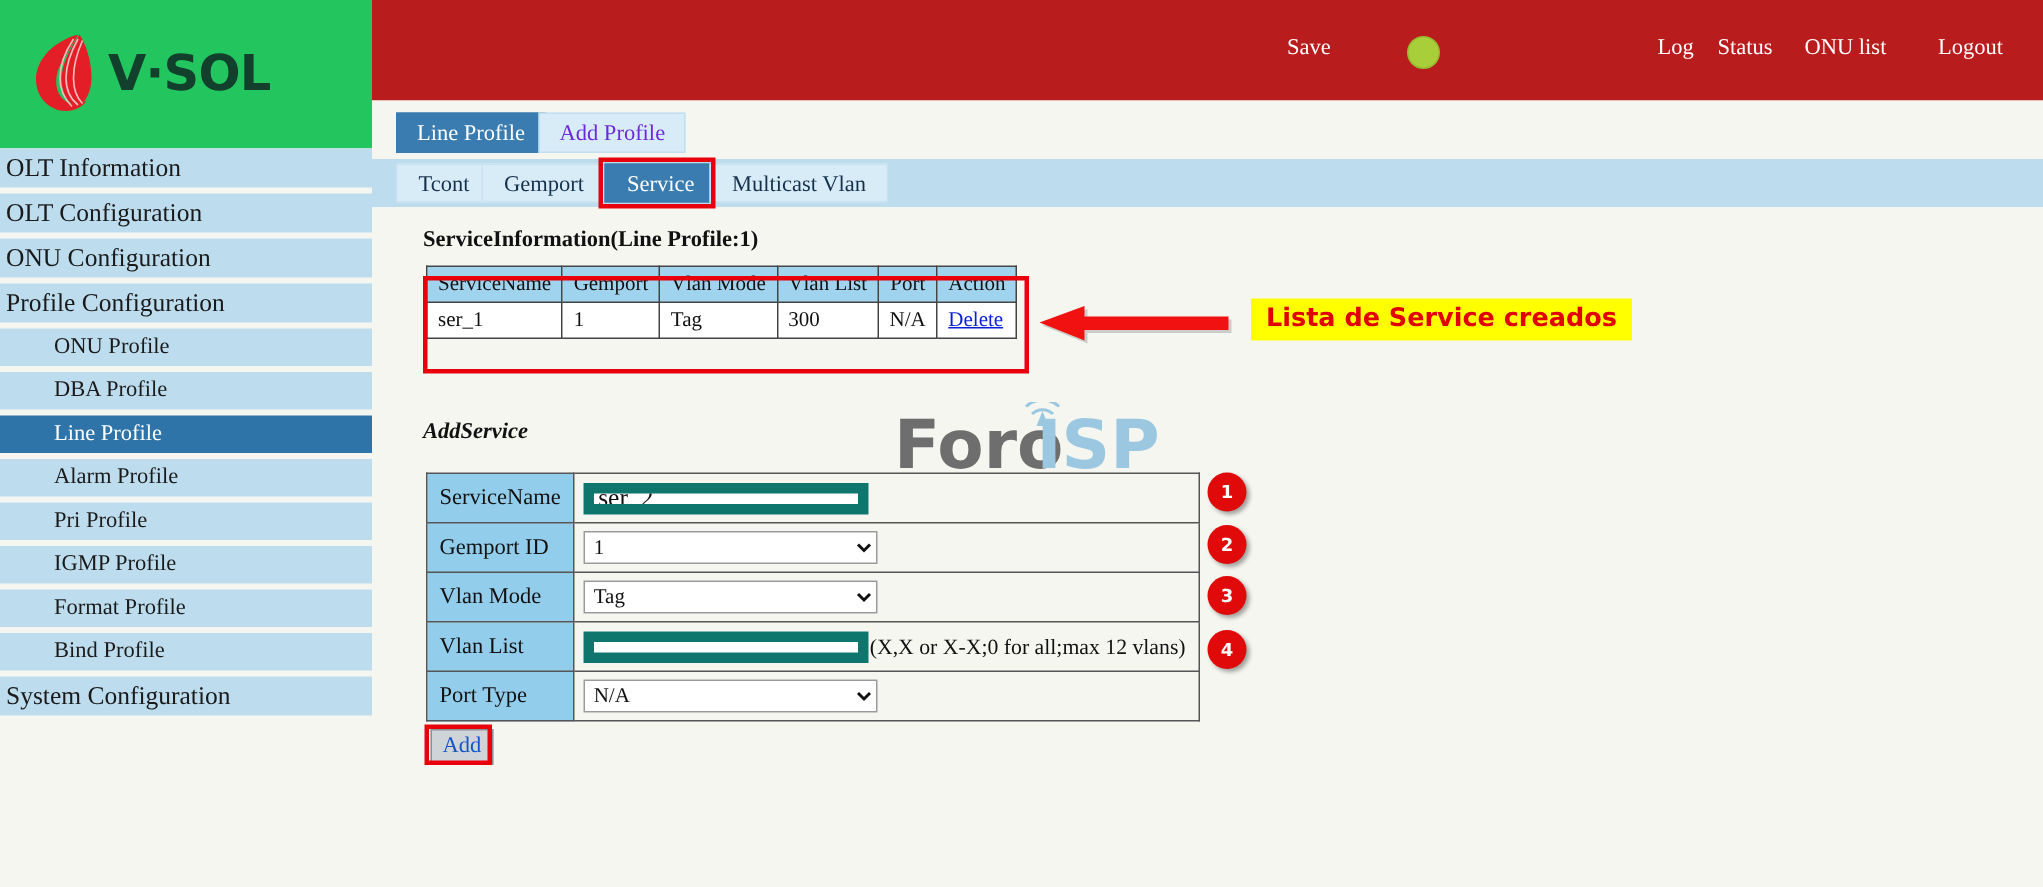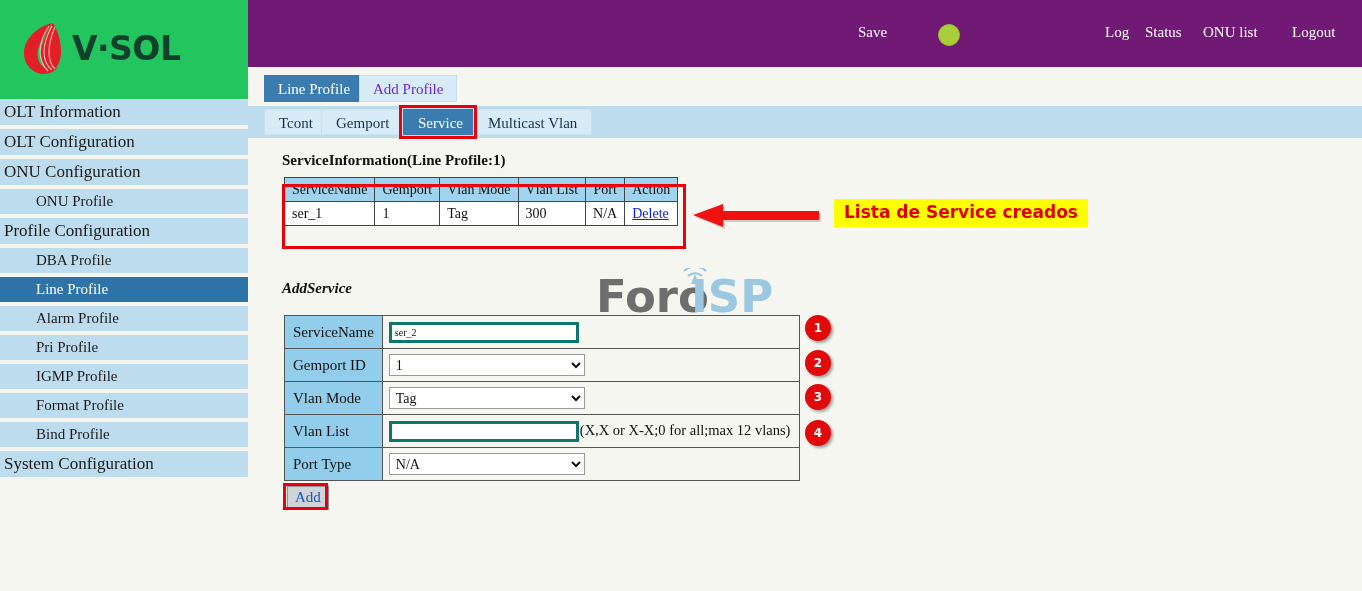--- a/index.html
+++ b/index.html
@@ -41,21 +41,21 @@
     letter-spacing: -0.5px;
     color: #12402C;
     line-height: 1;
   }
 
   
   #topbar {
     position: absolute;
     left: 248px; top: 0;
     width: 1114px; height: 67px;
-    background: #701a75;
+    background: #b91c1c;
   }
   #topbar .tb-link {
     position: absolute;
     top: 24px;
     color: #FFFFFF;
     font-size: 15px;
     font-family: "Liberation Serif", serif;
     white-space: nowrap;
     text-decoration: none;
     cursor: pointer;
@@ -288,23 +288,23 @@
   }
   #form-table td.fld {
     background: #F5F6F0;
     padding-left: 6px;
   }
   .txtinput {
     width: 190px;
     height: 21px;
     box-sizing: border-box;
     font-family: "Liberation Serif", serif;
-    font-size: 10px;
+    font-size: 17px;
     padding: 1px 3px;
-    border: 3px solid #0f766e;
+    border: 7px solid #0f766e;
     background: #FFFFFF;
     color: #111;
   }
   .sel {
     width: 196px;
     height: 22px;
     box-sizing: border-box;
     font-family: "Liberation Serif", serif;
     font-size: 14px;
     padding: 1px 2px;
@@ -386,22 +386,22 @@
   <div class="tb-link" id="tb-log">Log</div>
   <div class="tb-link" id="tb-status">Status</div>
   <div class="tb-link" id="tb-onulist">ONU list</div>
   <div class="tb-link" id="tb-logout">Logout</div>
 </div>
 
 <div id="sidebar">
     <div class="nav-item"><span>OLT Information</span></div>
     <div class="nav-item"><span>OLT Configuration</span></div>
     <div class="nav-item"><span>ONU Configuration</span></div>
+    <div class="nav-item"><span>Profile Configuration</span></div>
     <div class="nav-item sub"><span>ONU Profile</span></div>
-    <div class="nav-item"><span>Profile Configuration</span></div>
     <div class="nav-item sub"><span>DBA Profile</span></div>
     <div class="nav-item sub active"><span>Line Profile</span></div>
     <div class="nav-item sub"><span>Alarm Profile</span></div>
     <div class="nav-item sub"><span>Pri Profile</span></div>
     <div class="nav-item sub"><span>IGMP Profile</span></div>
     <div class="nav-item sub"><span>Format Profile</span></div>
     <div class="nav-item sub"><span>Bind Profile</span></div>
     <div class="nav-item"><span>System Configuration</span></div>
   </div>
 

